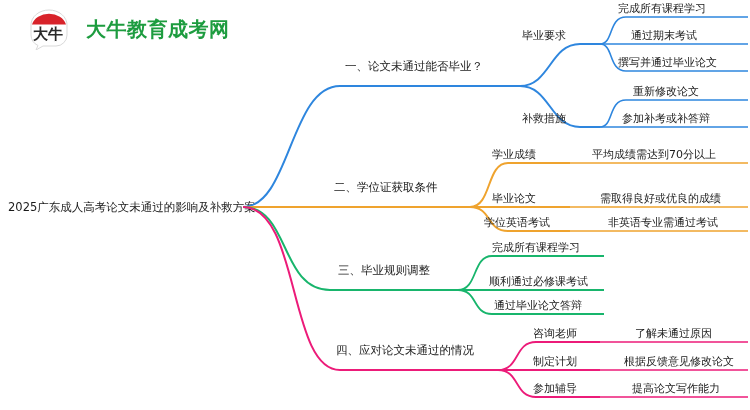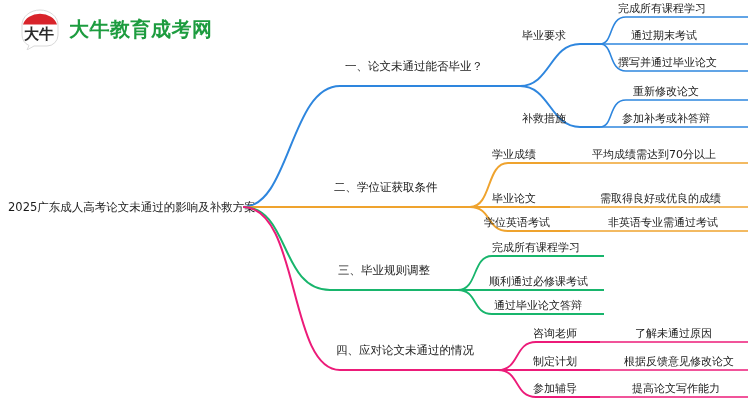--- a/index.html
+++ b/index.html
@@ -22,26 +22,28 @@
     left: 18px;
     top: 8px;
     display: flex;
     align-items: center;
     gap: 7px;
   }
   #logo-mark {
     position: relative;
     width: 44px;
     height: 42px;
+    margin-left: 9px;
   }
   #logo-text-group {
     display: flex;
     flex-direction: column;
     justify-content: space-between;
     line-height: 1;
+    margin-left: 8px;
   }
   #logo-title {
     font-size: 20px;
     font-weight: bold;
     color: #1d9c3f;
     letter-spacing: 0.5px;
     white-space: nowrap;
   }
   #logo-domain {
     font-size: 11.5px;

